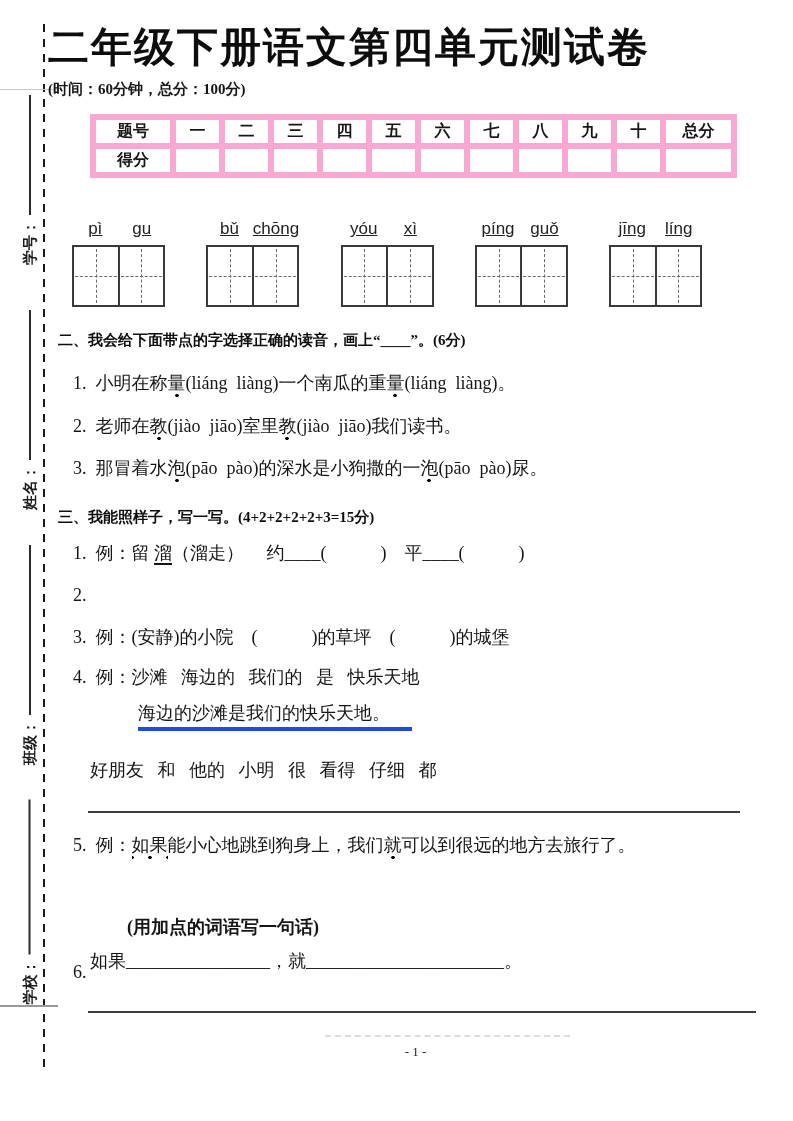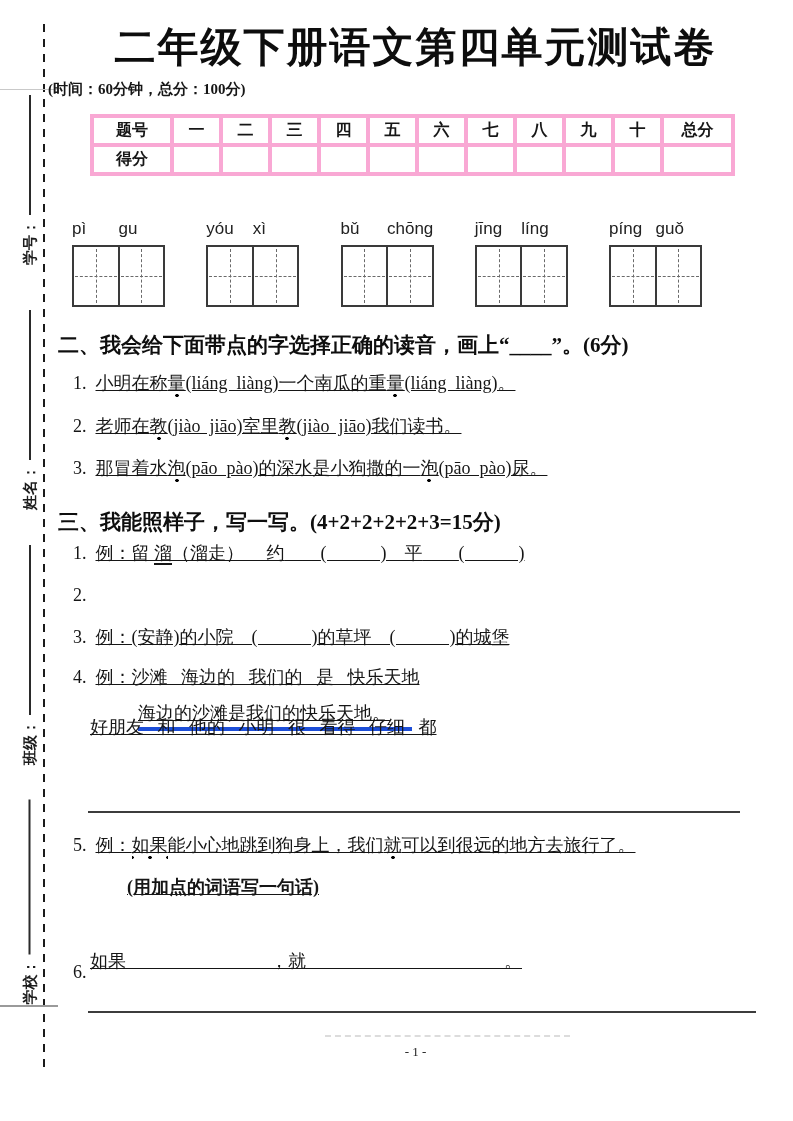--- a/index.html
+++ b/index.html
@@ -17,57 +17,57 @@
 
   .side-unit { position: absolute; height: 30px; display: flex; align-items: center;
     transform: rotate(-90deg); font-size: 15px; font-weight: 600; color: #1c1c1c; }
   .side-label { white-space: nowrap; flex: none; }
   .side-fill { flex: 1; height: 2px; background: #2a2a2a; margin-left: 5px; }
   .u-id     { width: 170px; left: -55px; top: 165px; }
   .u-name   { width: 200px; left: -70px; top: 395px; }
   .u-class  { width: 220px; left: -80px; top: 640px; }
   .u-school { width: 205px; left: -73px; top: 887px; }
 
-  .title { position: absolute; left: 48px; right: 10px; top: 20px; text-align: center;
+  .title { position: absolute; left: 48px; right: 10px; top: 20px; 
     font-size: 41px; font-weight: bold; letter-spacing: 2px; color: #0d0d0d; }
   .subtitle { position: absolute; left: 48px; right: 10px; top: 80px; text-align: left;
     font-size: 15px; font-weight: bold; white-space: pre-wrap; }
 
   table.score { position: absolute; left: 90px; top: 114px; width: 641px;
     border-collapse: collapse; table-layout: fixed; }
-  table.score td { border: 4px solid #f9a8d4; height: 29px; text-align: center;
+  table.score td { border: 6px solid #f9a8d4; height: 29px; text-align: center;
     font-size: 16px; font-weight: bold; padding: 0; overflow: hidden; }
 
   .pinyin-row { position: absolute; left: 72px; top: 219px; width: 630px;
     display: flex; justify-content: space-between; }
   .py-group { width: 93px; }
   .py-labels { display: flex; height: 26px; font-family: "Liberation Sans", "DejaVu Sans", sans-serif;
     font-size: 17px; color: #222; }
-  .py-labels span { flex: 1; text-align: left; }
+  .py-labels span { flex: 1; text-align: center; text-decoration: underline; }
   .py-box { height: 62px; border: 2px solid #3a3a3a; display: flex; }
   .py-cell { flex: 1; position: relative; }
   .py-cell + .py-cell { border-left: 2px solid #3a3a3a; }
   .py-cell::before { content: ""; position: absolute; left: 50%; top: 2px; bottom: 2px;
     border-left: 1px dashed #6a6a6a; }
   .py-cell::after { content: ""; position: absolute; top: 50%; left: 1px; right: 1px;
     border-top: 1px dashed #6a6a6a; }
 
-  .sec-heading { position: absolute; left: 58px; font-size: 21px; font-weight: bold;
+  .sec-heading { position: absolute; left: 58px; font-size: 15px; font-weight: bold;
     white-space: pre-wrap; color: #0e0e0e; }
   .line { position: absolute; left: 73px; right: 14px; display: flex; font-size: 18px;
     line-height: 1.25; }
   .num { flex: none; margin-right: 9px; }
-  .txt { white-space: pre-wrap; text-decoration: underline; }
+  .txt { white-space: pre-wrap; }
   .du { position: relative; }
   .du::after { content: ""; position: absolute; left: 0; right: 0; bottom: -5px; height: 5px;
     background-image: radial-gradient(circle, #000 1.6px, transparent 1.9px);
     background-size: 18px 5px; background-repeat: repeat-x; background-position: center bottom; }
   .ul-char { border-bottom: 2px solid #161616; }
   .ans-underline { border-bottom: 4px solid #1d4ed8; padding-right: 22px; padding-bottom: 2px; }
-  .bold { font-weight: bold; }
+  .bold { font-weight: bold; margin-top: 40px; }
   .answer-line { position: absolute; height: 0; border-bottom: 2px solid #3c3c3c; }
 
   .footer { position: absolute; left: 48px; right: 10px; top: 1044px; text-align: center;
     font-size: 13px; color: #222; }
 </style>
 </head>
 <body>
 
 <div class="page">
 
@@ -148,52 +148,52 @@
         <span>pì</span>
         <span>gu</span>
       </div>
       <div class="py-box">
         <div class="py-cell"></div>
         <div class="py-cell"></div>
       </div>
     </div>
     <div class="py-group">
       <div class="py-labels">
+        <span>bǔ</span>
+        <span>chōng</span>
+      </div>
+      <div class="py-box">
+        <div class="py-cell"></div>
+        <div class="py-cell"></div>
+      </div>
+    </div>
+    <div class="py-group">
+      <div class="py-labels">
         <span>yóu</span>
         <span>xì</span>
       </div>
       <div class="py-box">
         <div class="py-cell"></div>
         <div class="py-cell"></div>
       </div>
     </div>
     <div class="py-group">
       <div class="py-labels">
-        <span>bǔ</span>
-        <span>chōng</span>
+        <span>píng</span>
+        <span>guǒ</span>
       </div>
       <div class="py-box">
         <div class="py-cell"></div>
         <div class="py-cell"></div>
       </div>
     </div>
     <div class="py-group">
       <div class="py-labels">
         <span>jīng</span>
         <span>líng</span>
-      </div>
-      <div class="py-box">
-        <div class="py-cell"></div>
-        <div class="py-cell"></div>
-      </div>
-    </div>
-    <div class="py-group">
-      <div class="py-labels">
-        <span>píng</span>
-        <span>guǒ</span>
       </div>
       <div class="py-box">
         <div class="py-cell"></div>
         <div class="py-cell"></div>
       </div>
     </div>
   </div>
 
   <div class="sec-heading" style="top:331px">二、我会给下面带点的字选择正确的读音，画上“____”。(6分)</div>
 
@@ -226,21 +226,21 @@
     <span class="txt">例：(安静)的小院    (            )的草坪    (            )的城堡</span>
   </div>
 
   <div class="line" style="top:666px">
     <span class="num">4.</span>
     <span class="txt">例：沙滩   海边的   我们的   是   快乐天地</span>
   </div>
   <div class="line" style="top:702px; left:138px">
     <span class="txt ans-underline">海边的沙滩是我们的快乐天地。</span>
   </div>
-  <div class="line" style="top:716px; left:90px">
+  <div class="line" style="top:759px; left:90px">
     <span class="txt">好朋友   和   他的   小明   很   看得   仔细   都</span>
   </div>
   <div class="answer-line" style="top:811px; left:88px; width:652px"></div>
 
   <div class="line" style="top:834px">
     <span class="num">5.</span>
     <span class="txt"><span>例：</span><span class="du">如果</span><span>能小心地跳到狗身上，我们</span><span class="du">就</span><span>可以到很远的地方去旅行了。</span></span>
   </div>
   <div class="line" style="top:876px; left:127px">
     <span class="txt bold">(用加点的词语写一句话)</span>

